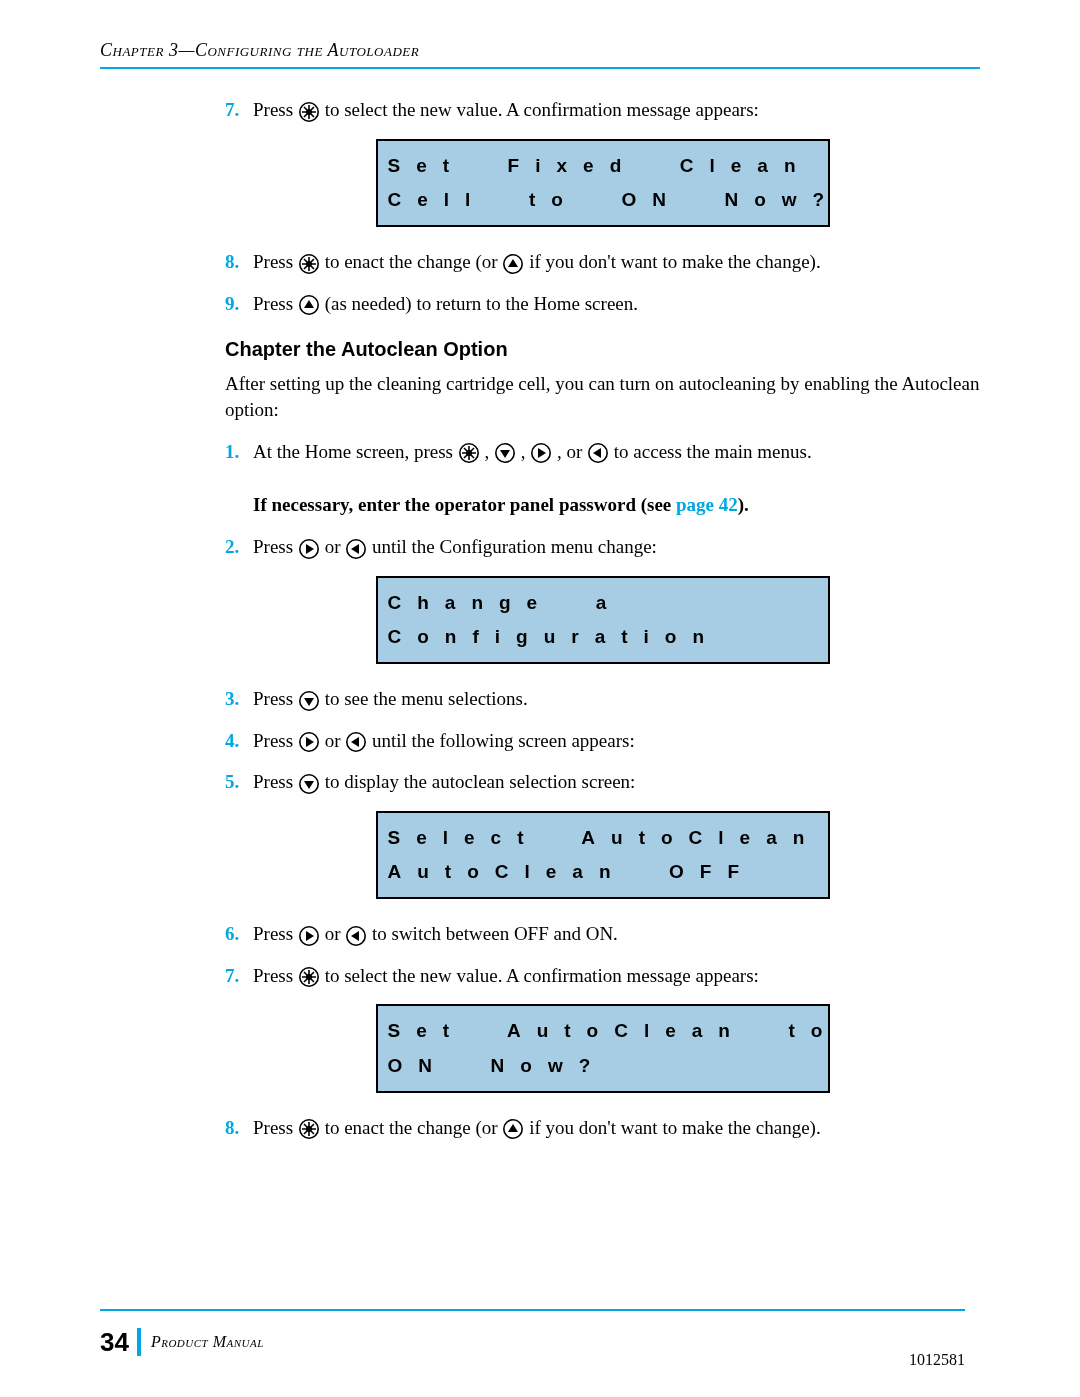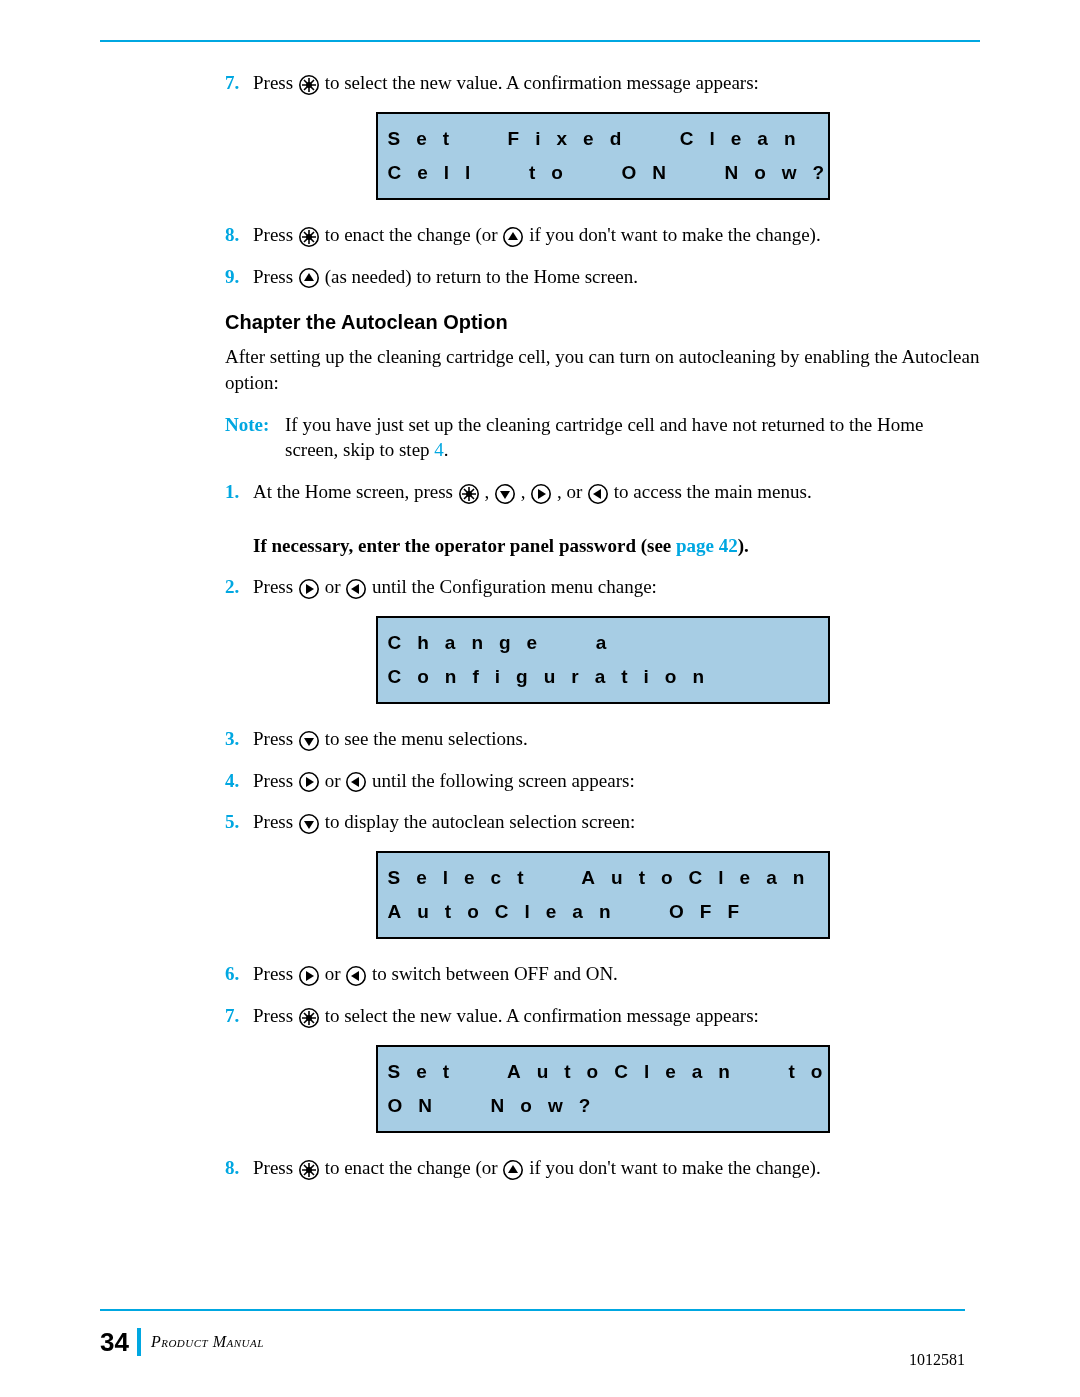--- a/index.html
+++ b/index.html
@@ -159,20 +159,21 @@
       <polygon points="5,10 13,5 13,15" fill="#000"></polygon>
     </g>
     <g id="i-right">
       <circle cx="10" cy="10" r="9.2" fill="none" stroke="#000" stroke-width="1.6"></circle>
       <polygon points="15,10 7,5 7,15" fill="#000"></polygon>
     </g>
   </defs>
 </svg>
 
 <div class="page">
+  <div class="chapter-header">Chapter 3—Configuring the Autoloader</div>
   <hr class="hr">
 
   <div class="content">
 
     <div class="step">
       <div class="num">7.</div>
       <div class="txt">
         <span>Press </span>
         <span class="icon"><svg viewBox="0 0 20 20">
               <use href="#i-select"></use>
@@ -206,26 +207,20 @@
         <span class="icon"><svg viewBox="0 0 20 20">
               <use href="#i-up"></use>
             </svg></span>
         <span> (as needed) to return to the Home screen.</span>
       </div>
     </div>
 
     <div class="section-heading">Chapter the Autoclean Option</div>
     <div class="para">After setting up the cleaning cartridge cell, you can turn on autocleaning by enabling the Autoclean option:</div>
 
-    <div class="note-row">
-      <div class="note-label">Note:</div>
-      <div>
-        <span>If you have just set up the cleaning cartridge cell and have not returned to the Home screen, skip to step </span><span class="link">4</span><span>.</span>
-      </div>
-    </div>
 
     <div class="step">
       <div class="num">1.</div>
       <div class="txt">
         <span>At the Home screen, press </span>
         <span class="icon"><svg viewBox="0 0 20 20">
               <use href="#i-select"></use>
             </svg></span>
         <span>, </span>
         <span class="icon"><svg viewBox="0 0 20 20">

